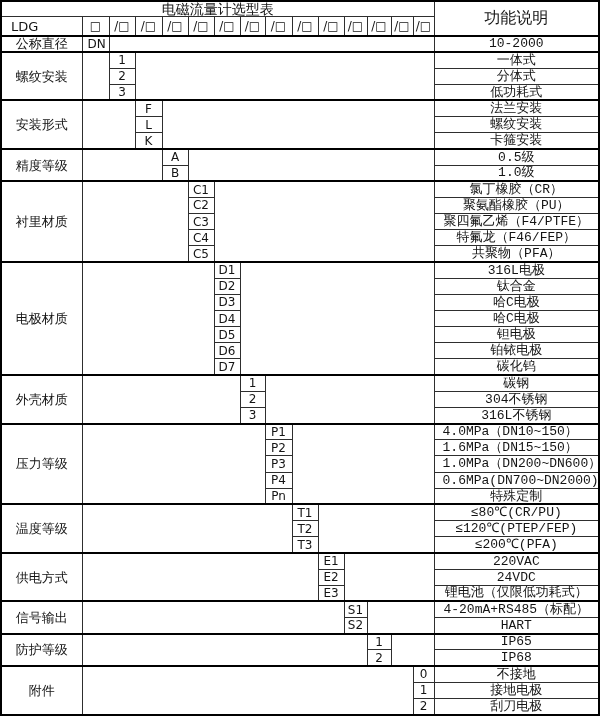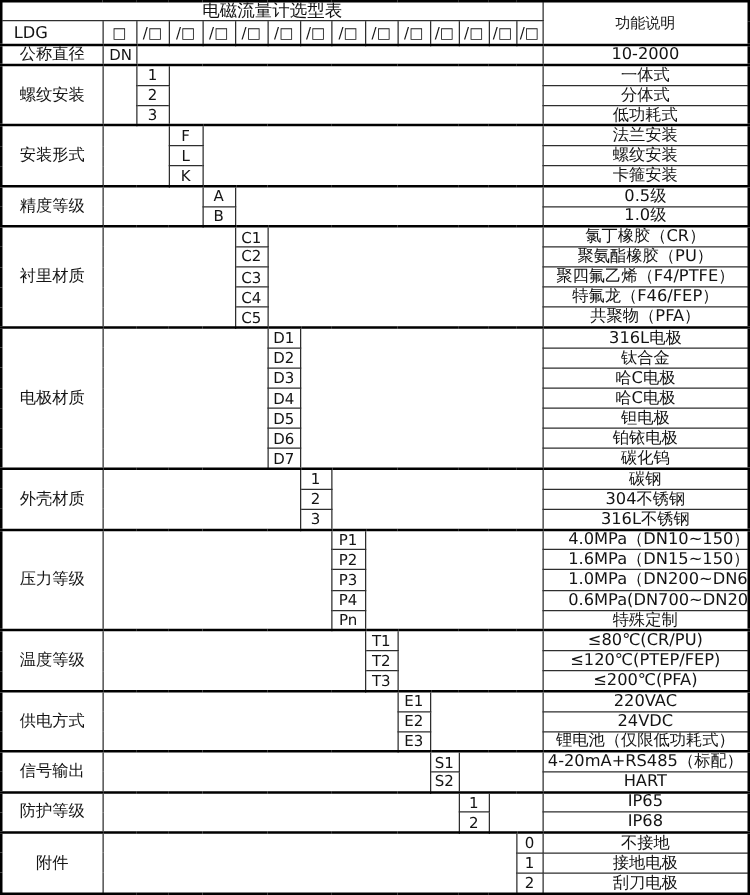--- a/index.html
+++ b/index.html
@@ -23,28 +23,28 @@
     line-height:1;
     white-space:nowrap;
     overflow:hidden;
   }
   tr { height:16px; }
   tr.r-title { height:15px; }
   tr.r-model { height:19px; }
   
   tr.sec td { border-top:2px solid #000; }
   .title  { font-size:14px; }
-  .desc-h { font-size:12px; }
+  .desc-h { font-size:16px; }
   .ldg    { text-align:left; padding-left:9px;margin-left:40px; }
   .slot   { font-size:12px; letter-spacing:0; }
   .code   { font-size:12px; }
   .code-left { text-align:center; padding-left:2px; }
   .lbl    { font-size:13px; }
-  .desc   { font-size:13px; }
-  .desc.left { text-align:left; padding-left:20px; }
+  .desc   { font-size:13px;font-family:Liberation Mono, monospace; }
+  .desc.left { text-align:left; padding-left:8px; }
   .gap    { background:#fff; }
 </style>
 </head>
 <body>
 
 <div id="sheet">
 <table>
   <colgroup>
     <col style="width:81px">
         <col style="width:27px">

